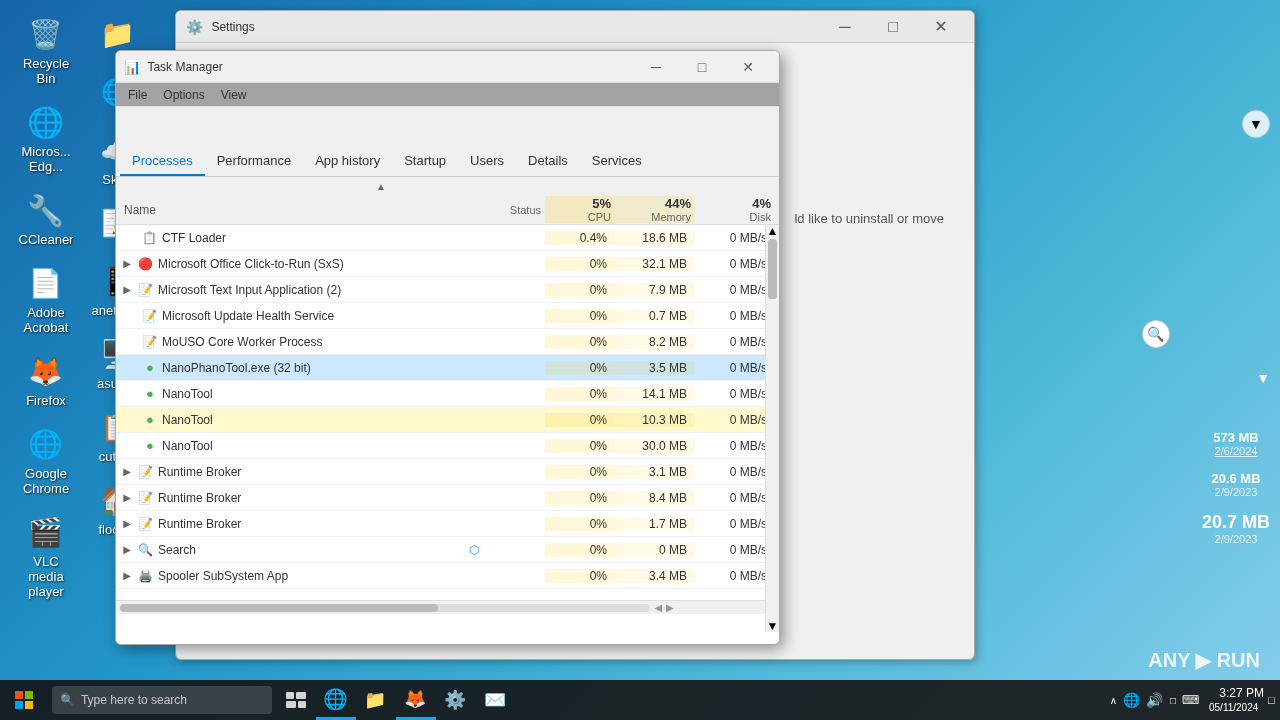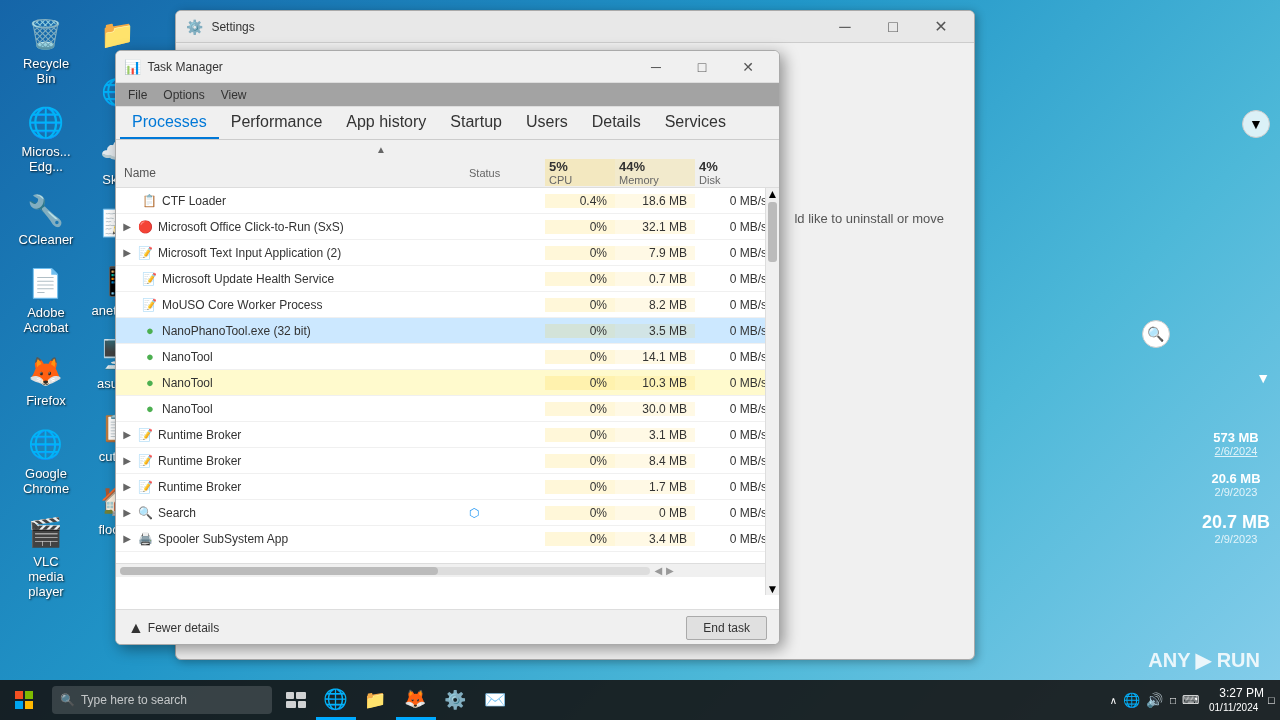--- a/index.html
+++ b/index.html
@@ -181,43 +181,44 @@
 
     
     .tm-tabs {
       background: #f0f0f0;
       display: flex;
       border-bottom: 1px solid #ccc;
       padding: 0 4px;
     }
     .tm-tab {
       padding: 6px 12px;
-      font-size: 16px;
+      font-size: 13px;
       cursor: pointer;
       color: #333;
       border-bottom: 2px solid transparent;
       white-space: nowrap;
+      margin-top: 40px;
     }
     .tm-tab.active {
       border-bottom: 2px solid #0078d7;
       color: #0078d7;
     }
     .tm-table-header {
       display: grid;
       grid-template-columns: 1fr 80px 70px 80px 80px;
       background: #f0f0f0;
       border-bottom: 1px solid #ddd;
       height: 30px;
       align-items: center;
       padding: 0 4px;
       position: sticky;
       top: 0;
     }
     .tm-header-sort {
-      text-align: left;
+      text-align: right;
       font-size: 11px;
       color: #555;
       padding: 0 4px;
       position: relative;
     }
 
     .percent-label {
       font-size: 13px;
       font-weight: bold;
       color: #333;
@@ -842,19 +843,19 @@
         <span style="font-size:10px;">∧</span>
         <span style="font-size:14px;">🌐</span>
         <span style="font-size:14px;">🔊</span>
         <div style="display:flex;flex-direction:column;align-items:center;font-size:10px;gap:1px;">
           <span>□</span>
         </div>
         <span style="font-size:12px;">⌨</span>
       </div>
       <div class="clock">
         <div class="time">3:27 PM</div>
-        <div class="date">01/11/2024</div>
+        <div class="date">05/11/2024</div>
       </div>
       <div style="width:4px;">□</div>
     </div>
   </div>
 
 </div>
 
 </body></html>

